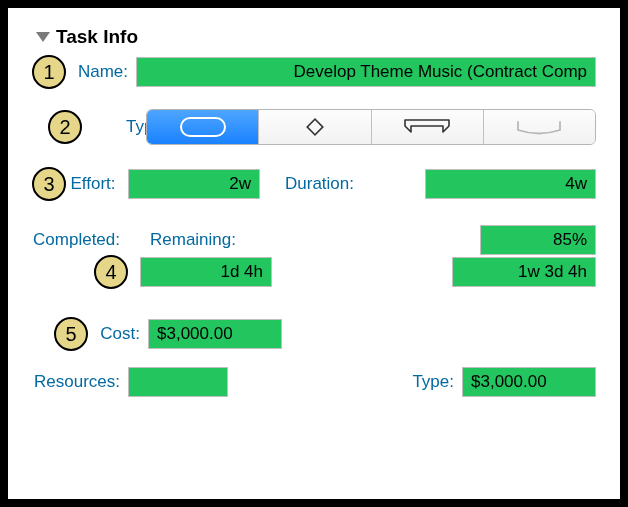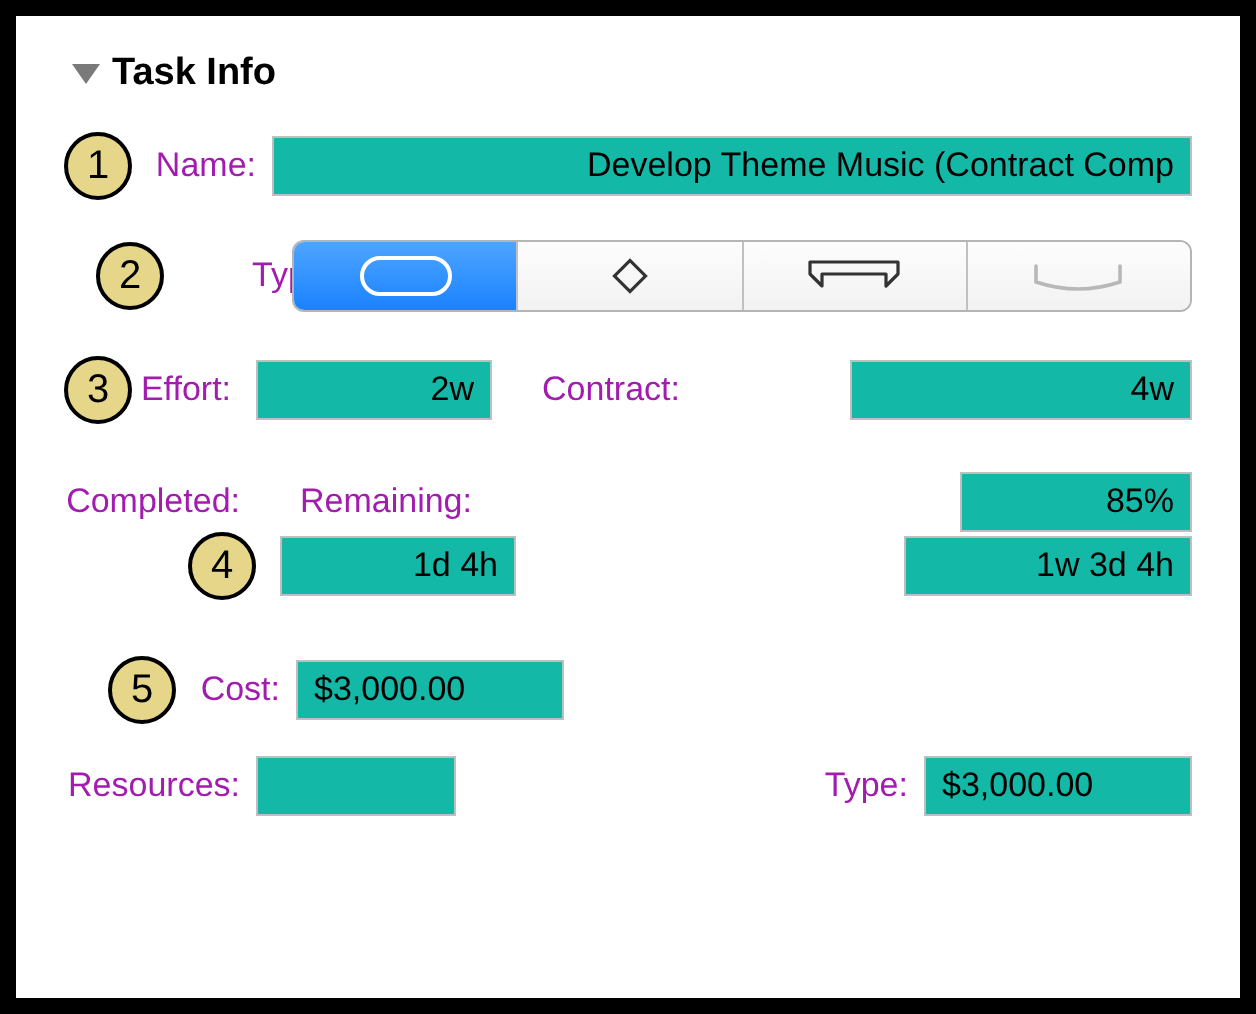--- a/index.html
+++ b/index.html
@@ -15,21 +15,21 @@
       background: #fff;
       width: 100%;
       height: 100%;
       padding: 18px 24px 18px 24px;
       position: relative;
     }
     .header {
       display: flex;
       align-items: center;
       gap: 6px;
-      margin-bottom: 18px;
+      margin-bottom: 7px;
     }
     .disclosure {
       width: 0; height: 0;
       border-left: 7px solid transparent;
       border-right: 7px solid transparent;
       border-top: 10px solid #7a7a7a;
       transform: rotate(0deg);
       margin-left: 4px;
     }
     .header-title {
@@ -51,36 +51,36 @@
       display: flex;
       align-items: center;
       justify-content: center;
       font-size: 20px;
       font-weight: 400;
       color: #000;
       flex-shrink: 0;
     }
     .label {
       text-align: right;
-      color: #a21caf;
+      color: #0369a1;
       padding-right: 8px;
       flex-shrink: 0;
     }
     .lbl-name { width: 70px; }
     .lbl-type { width: 64px; padding-left: 44px; }
     .lbl-effort { width: 62px; text-align: center; }
     .lbl-completed { width: 108px; margin-left: -12px; }
     .lbl-cost { width: 60px; }
     .lbl-resources { width: 108px; margin-left: -12px; }
     .lbl-duration { width: 88px; }
     .lbl-remaining { width: 102px; }
     .lbl-total { width: 70px; }
     input.field {
       border: 1px solid #bfbfbf;
-      background: #14b8a6;
+      background: #22c55e;
       height: 30px;
       font-size: 17px;
       padding: 0 8px;
       text-align: right;
       font-family: inherit;
       outline: none;
     }
     input.field.left { text-align: left; }
     .name-input { flex: 1; text-align: left; min-width: 0; }
     .seg-control {
@@ -99,21 +99,21 @@
       background: linear-gradient(#fdfdfd, #f2f2f2);
       border-right: 1px solid #c0c0c0;
       cursor: pointer;
     }
     .seg:last-child { border-right: none; }
     .seg.active {
       background: linear-gradient(#4ea5ff, #1a82ff);
     }
     .seg svg { display: block; }
     .col-gap { width: 14px; flex-shrink: 0; }
-    .row-effort .field, .row-completed .field, .row-time .field { width: 118px; }
+    .row-effort .field, .row-completed .field, .row-time .field { width: 132px; }
     .row-cost .field { width: 134px; }
     .row-resources .field-res { width: 100px; }
     .row-resources .field-total { width: 134px; }
     .pushright { margin-left: auto; }
     .row-name { margin-bottom: 20px; }
     .row-type { margin-bottom: 22px; }
     .row-effort { margin-bottom: 24px; }
     .row-completed { margin-bottom: 0; }
     .row-time { margin-bottom: 28px; }
     .row-cost { margin-bottom: 16px; }
@@ -162,21 +162,21 @@
         </svg>
       </div>
     </div>
   </div>
 
   <div class="row row-effort">
     <div class="badge">3</div>
     <div class="label lbl-effort">Effort:</div>
     <input class="field" value="2w" style="">
     <div class="col-gap"></div>
-    <div class="label lbl-duration">Contract:</div>
+    <div class="label lbl-duration">Duration:</div>
     <input class="field pushright" style="width: 171px;" value="4w">
   </div>
 
   <div class="row row-completed">
     <div class="label lbl-completed">Completed:</div>
     <div class="col-gap"></div>
     <div class="label lbl-remaining">Remaining:</div>
     <input class="field pushright" style="width: 116px;" value="85%">
   </div>
 

